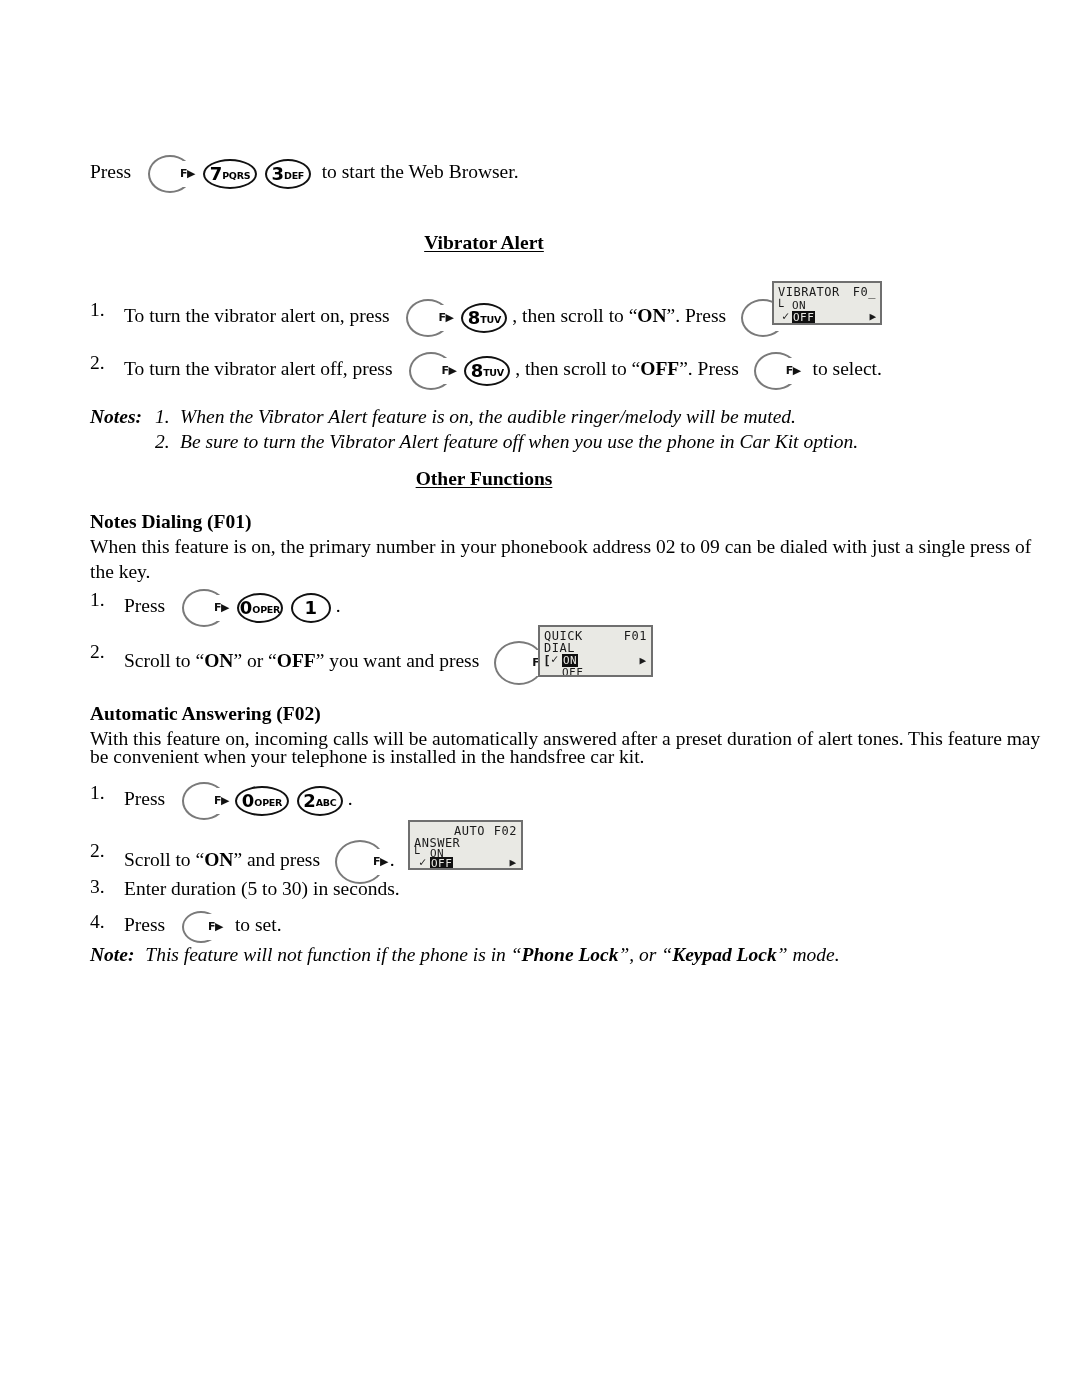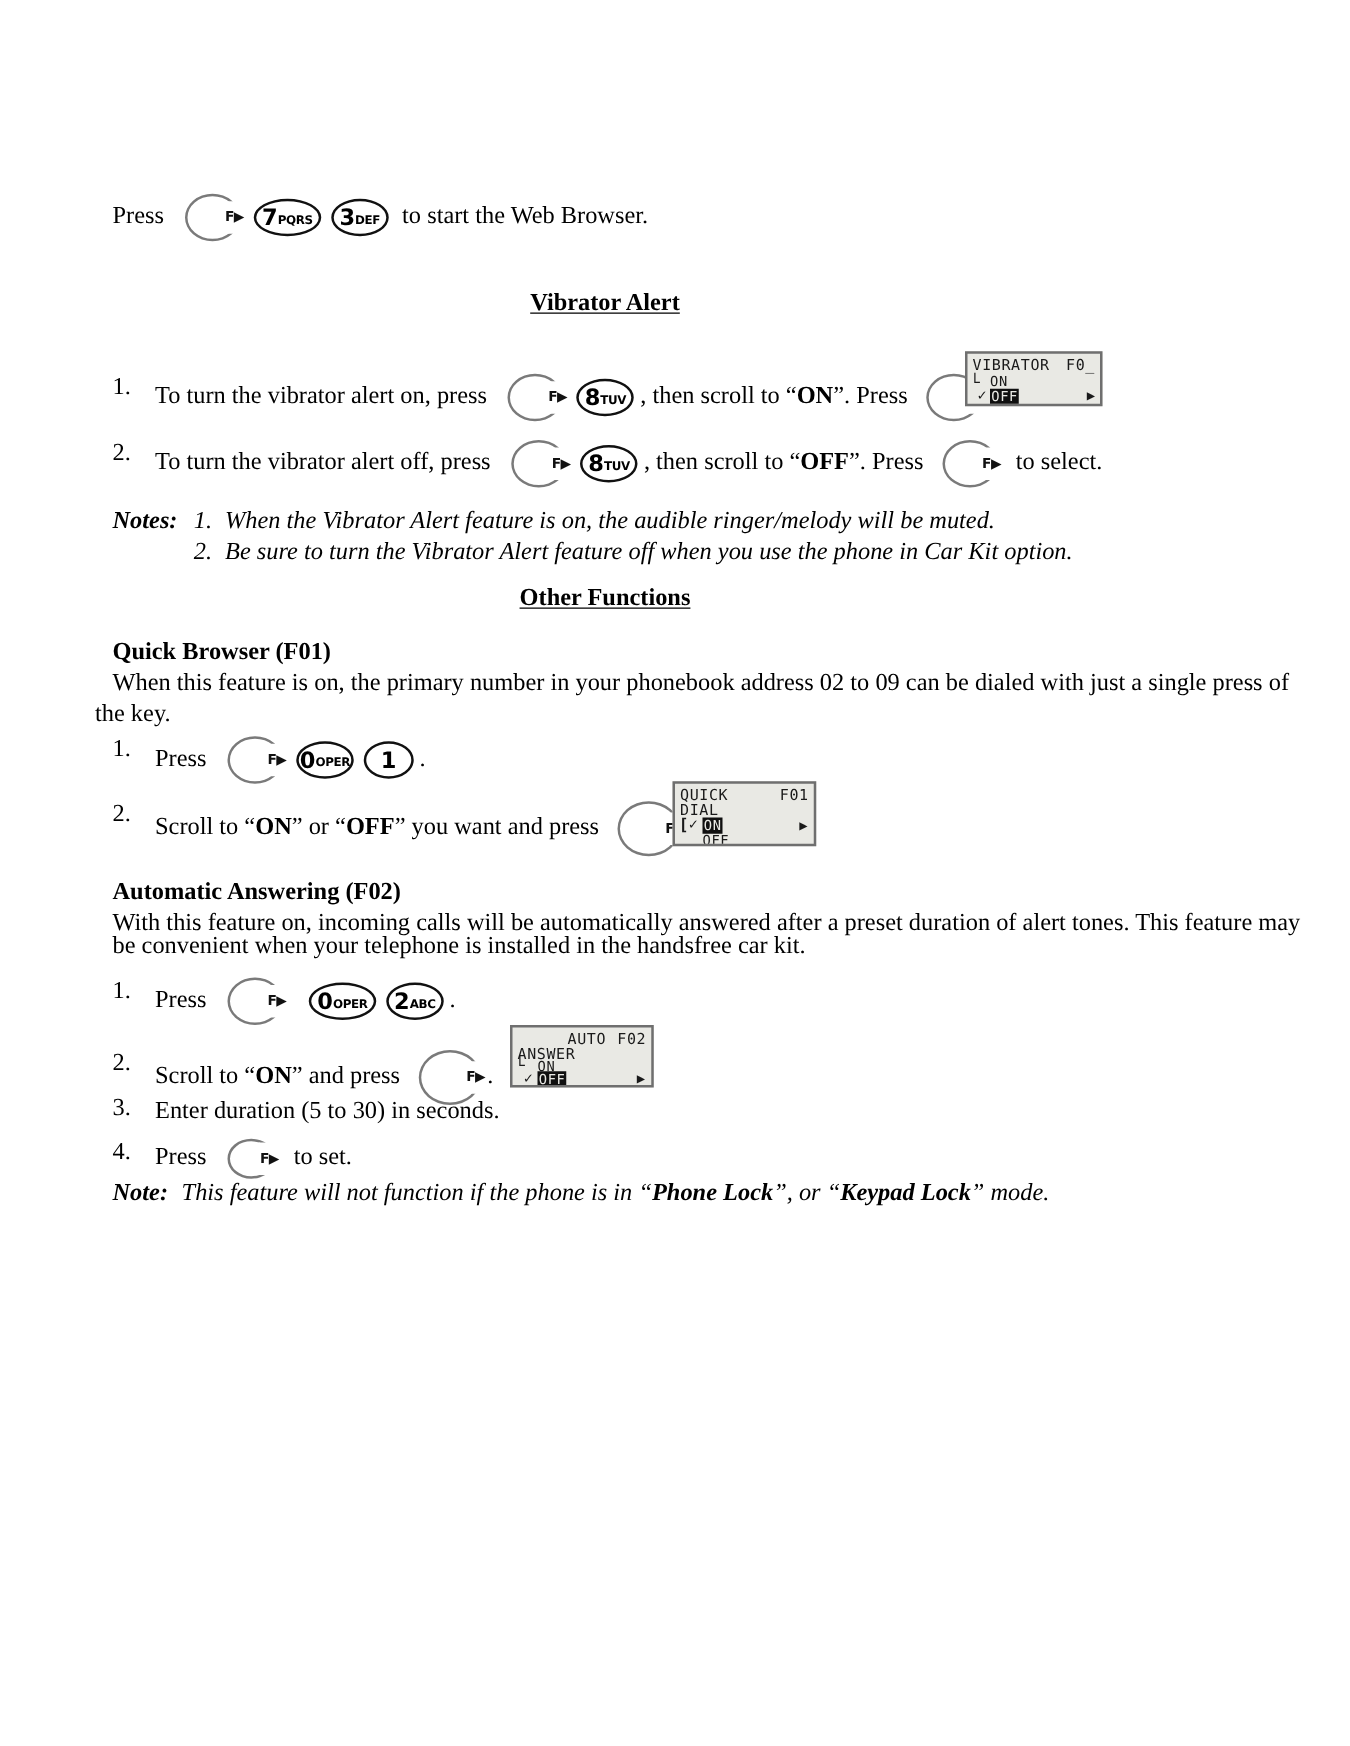--- a/index.html
+++ b/index.html
@@ -212,23 +212,23 @@
   <div class="line bi" style="left:90px; top:404px;">Notes:</div>
   <div class="line ital" style="left:155px; top:404px;">1.</div>
   <div class="line ital" style="left:180px; top:404px;">When the Vibrator Alert feature is on, the audible ringer/melody will be muted.</div>
   <div class="line ital" style="left:155px; top:429px;">2.</div>
   <div class="line ital" style="left:180px; top:429px;">Be sure to turn the Vibrator Alert feature off when you use the phone in Car Kit option.</div>
 
   <div class="center-head" style="top:468px;">
     <span class="u">Other Functions</span>
   </div>
 
-  <div class="line bold" style="left:90px; top:509px;">Quick Browser (F01)</div>
+  <div class="line bold" style="left:90px; top:509px;">Notes Dialing (F01)</div>
   <div class="line" style="left:90px; top:534px;">When this feature is on, the primary number in your phonebook address 02 to 09 can be dialed with just a single press of</div>
-  <div class="line" style="left:76px; top:559px;">the key.</div>
+  <div class="line" style="left:90px; top:559px;">the key.</div>
 
   <div class="num" style="left:90px; top:589px;">1.</div>
   <div class="line" style="left:124px; top:589px;">
     <span>Press</span>
     <span class="key key-f" style="margin-left:12px;">
       <span class="fl"><span>F</span><span>▶</span></span>
     </span>
     <span class="key key-num" style="margin-left:6px;">
       <span class="d">0</span><span class="s">OPER</span>
     </span>
@@ -261,21 +261,21 @@
   <div class="line bold" style="left:90px; top:701px;">Automatic Answering (F02)</div>
   <div class="line" style="left:90px; top:744px;">be convenient when your telephone is installed in the handsfree car kit.</div>
   <div class="line" style="left:90px; top:726px;">With this feature on, incoming calls will be automatically answered after a preset duration of alert tones.  This feature may</div>
 
   <div class="num" style="left:90px; top:782px;">1.</div>
   <div class="line" style="left:124px; top:782px;">
     <span>Press</span>
     <span class="key key-f" style="margin-left:12px;">
       <span class="fl"><span>F</span><span>▶</span></span>
     </span>
-    <span class="key key-num wide" style="margin-left:16px;">
+    <span class="key key-num wide" style="margin-left:4px;">
       <span class="d">0</span><span class="s">OPER</span>
     </span>
     <span class="key key-num" style="margin-left:3px;">
       <span class="d">2</span><span class="s">ABC</span>
     </span>
     <span>.</span>
   </div>
 
   <div class="num" style="left:90px; top:840px;">2.</div>
   <div class="line" style="left:124px; top:840px;">

